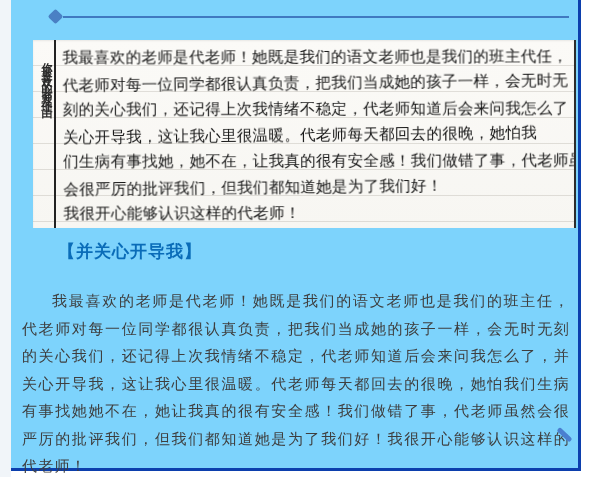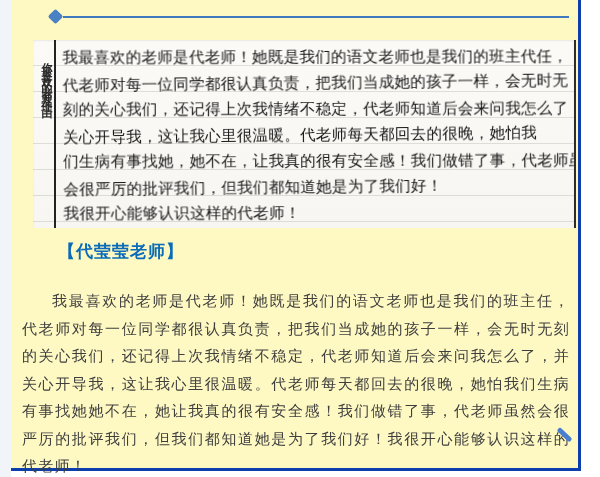--- a/index.html
+++ b/index.html
@@ -7,21 +7,21 @@
     width:600px;height:477px;position:relative;overflow:hidden;
     background:#ffffff;
     font-family:"Liberation Sans","DejaVu Sans",sans-serif;
   }
   .left-strip{
     position:absolute;left:0;top:0;width:11px;height:477px;
     background:#f1f5f9;
   }
   .frame{
     position:absolute;left:11px;top:0;width:567px;height:468px;
-    background:#fef9c3;
+    background:#7dd3fc;
     border-right:3px solid #0c3fad;
     border-bottom:3px solid #0c3fad;
   }
   .diamond{
     position:absolute;left:39px;top:11px;width:11px;height:11px;
     background:#4a80c4;border-radius:2px;transform:rotate(45deg);
   }
   .top-rule{
     position:absolute;left:52px;top:16px;width:506px;height:2px;
     background:#4079c0;
@@ -84,21 +84,21 @@
       <div class="hand-line">我最喜欢的老师是代老师！她既是我们的语文老师也是我们的班主代任，</div>
       <div class="hand-line">代老师对每一位同学都很认真负责，把我们当成她的孩子一样，会无时无</div>
       <div class="hand-line">刻的关心我们，还记得上次我情绪不稳定，代老师知道后会来问我怎么了，并</div>
       <div class="hand-line">关心开导我，这让我心里很温暖。代老师每天都回去的很晚，她怕我</div>
       <div class="hand-line">们生病有事找她，她不在，让我真的很有安全感！我们做错了事，代老师虽然</div>
       <div class="hand-line">会很严厉的批评我们，但我们都知道她是为了我们好！</div>
       <div class="hand-line">我很开心能够认识这样的代老师！</div>
     </div>
   </div>
 
-  <div class="heading">【代莹莹老师】</div>
+  <div class="heading">【并关心开导我】</div>
 
   <div class="para">我最喜欢的老师是代老师！她既是我们的语文老师也是我们的班主任，代老师对每一位同学都很认真负责，把我们当成她的孩子一样，会无时无刻的关心我们，还记得上次我情绪不稳定，代老师知道后会来问我怎么了，并关心开导我，这让我心里很温暖。代老师每天都回去的很晚，她怕我们生病有事找她她不在，她让我真的很有安全感！我们做错了事，代老师虽然会很严厉的批评我们，但我们都知道她是为了我们好！我很开心能够认识这样的代老师！</div>
 
   <div class="comma-mark">
     <svg width="18" height="16" viewBox="0 0 18 16">
       <line x1="4" y1="3.5" x2="13" y2="12" stroke="#4a7fd0" stroke-width="5" stroke-linecap="round"></line>
     </svg>
   </div>
 
 </div>

